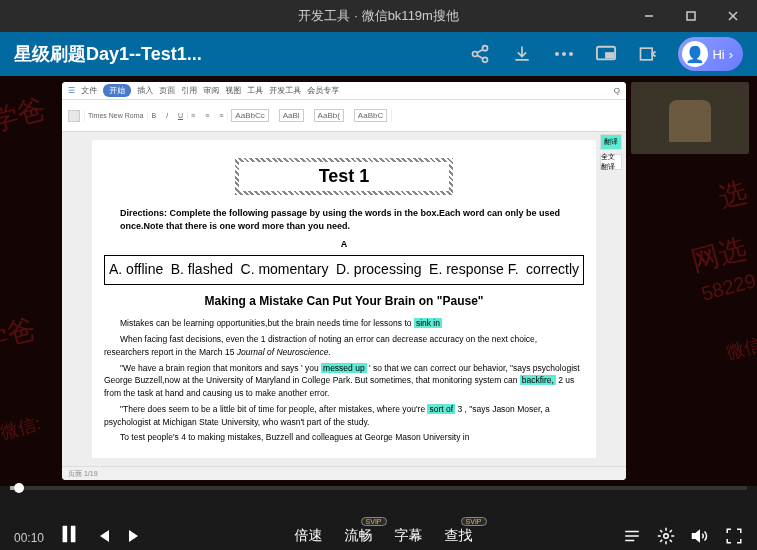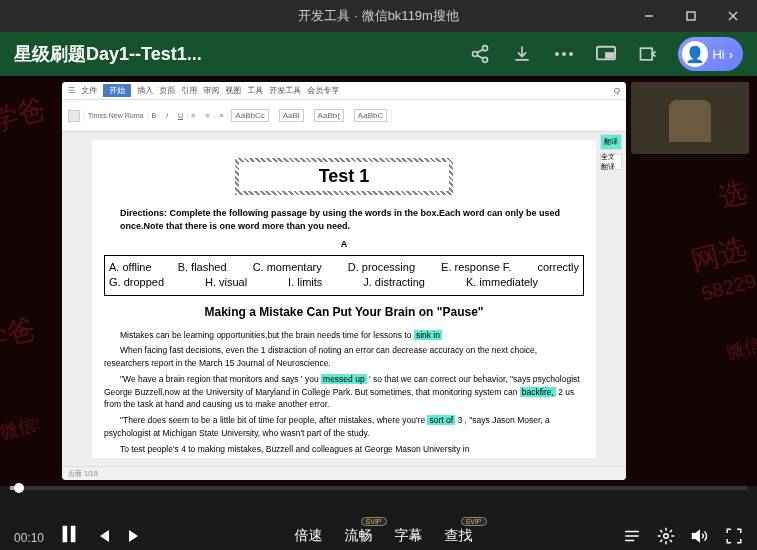--- a/index.html
+++ b/index.html
@@ -1,50 +1,50 @@
 <!DOCTYPE html>
 <html><head>
 <meta charset="utf-8">
 <style>
 *{margin:0;padding:0;box-sizing:border-box;font-family:Arial,"Microsoft YaHei",sans-serif}
 body{width:757px;height:550px;background:#1a1a1a;overflow:hidden;position:relative}
 .titlebar{height:32px;background:#2b2b2b;display:flex;align-items:center;justify-content:space-between;padding:0 4px}
 .title-text{color:#ccc;font-size:13px;position:absolute;left:50%;transform:translateX(-50%)}
 .win-controls{display:flex;gap:2px;margin-left:auto}
 .win-btn{width:40px;height:28px;display:flex;align-items:center;justify-content:center;color:#ccc}
-.header{height:44px;background:#14532d;display:flex;align-items:center;padding:0 14px;gap:12px}
+.header{height:44px;background:#0369a1;display:flex;align-items:center;padding:0 14px;gap:12px}
 .video-title{color:#fff;font-size:18px;font-weight:bold;flex:1;overflow:hidden;white-space:nowrap}
 .header-icons{display:flex;gap:18px;align-items:center}
 .hdr-icon{color:#ccc;display:flex;align-items:center;justify-content:center;width:24px;height:24px}
 .hi-badge{background:linear-gradient(135deg,#8a9cff,#6b7cff);border-radius:18px;padding:4px 10px 4px 4px;display:flex;align-items:center;gap:4px;color:#fff;font-size:13px}
 .avatar{width:26px;height:26px;border-radius:50%;background:#fff;display:flex;align-items:center;justify-content:center;font-size:16px}
 .content{position:relative;height:410px;background:#000;overflow:hidden}
 .wm-bg{position:absolute;inset:0;background:#8a1a1a;opacity:0.15}
 .wm-text{position:absolute;color:#c22;font-size:28px;opacity:0.35;transform:rotate(-15deg);user-select:none;pointer-events:none}
 .doc-view{position:absolute;left:62px;top:6px;width:564px;height:398px;background:#f5f5f5;border-radius:4px;overflow:hidden;display:flex;flex-direction:column}
 .webcam{position:absolute;right:8px;top:6px;width:118px;height:72px;background:#3a3528;border-radius:2px}
 .webcam::after{content:'';position:absolute;left:38px;top:18px;width:42px;height:42px;background:#6b5a3f;border-radius:8px 8px 0 0}
 .doc-toolbar{height:18px;background:#fff;border-bottom:1px solid #ddd;display:flex;align-items:center;padding:0 6px;gap:6px;font-size:8px;color:#555}
-.tab-active{background:#4a7bc8;color:#fff;padding:1px 6px;border-radius:0}
+.tab-active{background:#4a7bc8;color:#fff;padding:1px 6px;border-radius:6px}
 .doc-ribbon{height:32px;background:#fff;border-bottom:1px solid #ddd;display:flex;align-items:center;padding:0 6px;gap:3px;font-size:7px;color:#666}
 .ribbon-grp{display:flex;gap:10px;align-items:center;border-right:1px solid #eee;padding-right:4px}
 .mini-icon{width:12px;height:12px;background:#e8e8e8;border:1px solid #ccc}
 .style-box{border:1px solid #ccc;padding:1px 3px;font-size:8px}
 .doc-page{flex:1;background:#eee;padding:8px 30px;overflow:hidden}
 .paper{background:#fff;padding:12px 12px;height:100%;font-size:9px;color:#000;font-family:'Times New Roman',serif;line-height:1.4}
 .test-title{text-align:center;font-size:18px;font-weight:bold;margin:6px 0;border:4px solid;border-image:repeating-linear-gradient(45deg,#888,#888 2px,#fff 2px,#fff 4px) 4;padding:2px 80px;display:inline-block}
 .title-wrap{text-align:center}
 .directions{font-weight:bold;font-size:9px;margin:6px 16px}
 .sect-a{text-align:center;font-weight:bold;margin:4px 0}
-.word-box{border:1px solid #000;padding:4px;margin:4px 0;font-size:11px}
+.word-box{border:1px solid #000;padding:4px;margin:4px 0;font-size:14px}
 .word-row{display:flex;justify-content:space-between}
 .article-title{text-align:center;font-weight:bold;margin:8px 0;font-size:12px}
 .para{text-indent:16px;margin:3px 0;font-size:8.5px;line-height:1.5}
 .hl{background:#5eead4;padding:0 2px}
-.italic{}
+.italic{font-style:italic}
 .side-panel{position:absolute;right:2px;top:52px;width:24px;display:flex;flex-direction:column;gap:4px}
 .side-btn{width:22px;height:16px;background:#fff;border:1px solid #ddd;font-size:7px;display:flex;align-items:center;justify-content:center}
 .side-btn.grn{background:#5eead4}
 .doc-status{height:14px;background:#f0f0f0;border-top:1px solid #ddd;font-size:7px;color:#888;display:flex;align-items:center;padding:0 6px;gap:8px}
 .progress-bar{height:4px;background:#333;position:relative;margin:0 10px}
 .progress-fill{position:absolute;left:0;top:0;width:0.5%;height:100%;background:#aaa}
 .progress-dot{position:absolute;left:0.5%;top:-3px;width:10px;height:10px;background:#fff;border-radius:50%}
 .controls{height:56px;display:flex;align-items:flex-end;padding:1px 14px;gap:14px;color:#fff}
 .time{font-size:12px;color:#ccc}
 .ctrl-btn{display:flex;align-items:center;justify-content:center;color:#fff;cursor:pointer}
@@ -180,28 +180,20 @@
         <div class="sect-a">A</div>
         <div class="word-box">
           <div class="word-row">
             <span>A. offline</span>
             <span>B. flashed</span>
             <span>C. momentary</span>
             <span>D. processing</span>
             <span>E. response F.</span>
             <span>correctly</span>
           </div>
-          <div class="word-row">
-            <span>G. dropped</span>
-            <span>H. visual</span>
-            <span>I. limits</span>
-            <span>J. distracting</span>
-            <span>K. immediately</span>
-            <span></span>
-          </div>
         </div>
         <div class="article-title">Making a Mistake Can Put Your Brain on "Pause"</div>
         <div class="para"><span>Mistakes can be learning opportunities,but the brain needs time for lessons to </span><span class="hl">sink in</span></div>
         <div class="para"><span>When facing fast decisions, even the 1 distraction of noting an error can decrease accuracy on the next choice, researchers report in the March 15 </span><span class="italic">Journal of Neuroscience.</span></div>
         <div class="para"><span>"We have a brain region that monitors and says ' you </span><span class="hl">messed up</span><span> ' so that we can correct our behavior, "says psychologist George Buzzell,now at the University of Maryland in College Park. But sometimes, that monitoring system can </span><span class="hl">backfire,</span><span> 2 us from the task at hand and causing us to make another error.</span></div>
         <div class="para"><span>"There does seem to be a little bit of time for people, after mistakes, where you're </span><span class="hl">sort of</span><span> 3 , "says Jason Moser, a psychologist at Michigan State University, who wasn't part of the study.</span></div>
         <div class="para"><span>To test people's 4 to making mistakes, Buzzell and colleagues at George Mason University in</span></div>
       </div>
       <div class="side-panel">
         <div class="side-btn grn">翻译</div>

